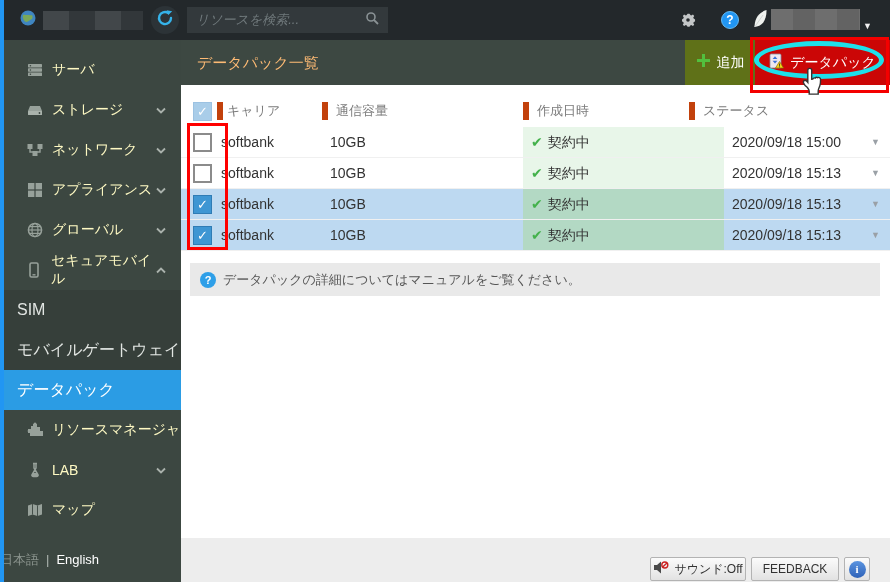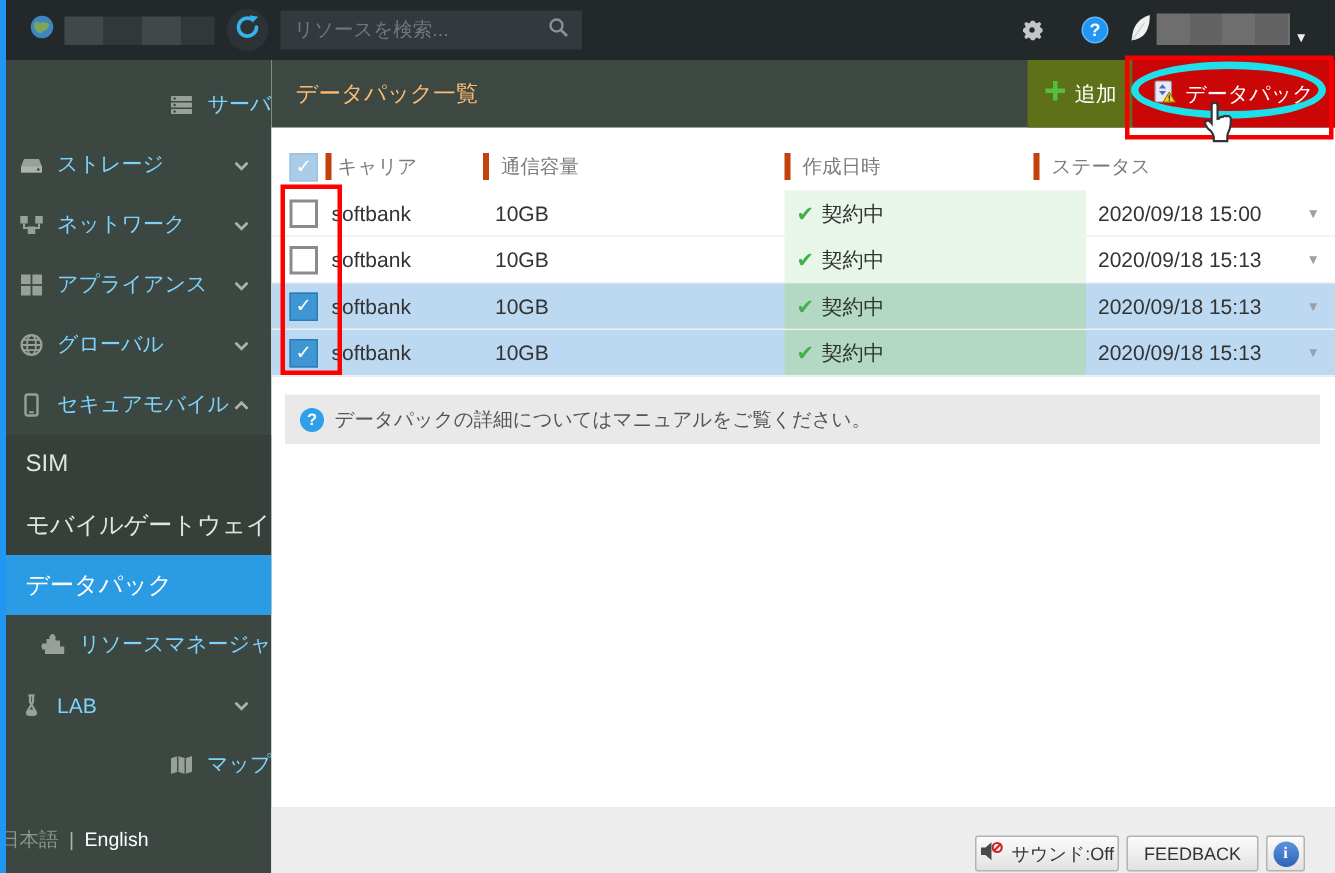--- a/index.html
+++ b/index.html
@@ -9,53 +9,53 @@
   .topbar{position:absolute;left:0;top:0;width:890px;height:40px;background:#23282b;}
   .blue-strip{position:absolute;left:0;top:0;width:4px;height:582px;background:#2196f3;z-index:60;}
   .acct{position:absolute;left:20px;top:10px;display:flex;align-items:center;gap:7px;cursor:pointer;}
   .redact-dark{width:100px;height:19px;background:repeating-linear-gradient(90deg,#42474a 0 26px,#32373a 26px 52px);}
   .caret{font-size:9px;color:#8d9598;line-height:1;}
   .caret.white{color:#f0f0f0;}
   .refresh{position:absolute;left:151px;top:6px;width:28px;height:28px;border-radius:50%;background:#2c3337;
            display:flex;align-items:center;justify-content:center;cursor:pointer;}
   .search{position:absolute;left:187px;top:7px;width:201px;height:26px;background:#33393c;display:flex;
           align-items:center;padding:0 9px;box-sizing:border-box;cursor:text;}
-  .search .ph{flex:1;font-size:13px;color:#70797c;}
+  .search .ph{flex:1;font-size:13px;color:#70797c;font-style:italic;}
   .ticon{position:absolute;top:11px;cursor:pointer;}
   .gear{left:679px;}
   .helpc{left:721px;width:18px;height:18px;border-radius:50%;background:#2196f3;border:1px solid #64b9f2;
          color:#fff;font-size:12px;font-weight:bold;text-align:center;line-height:17px;box-sizing:border-box;}
   .feather{left:753px;top:9px;}
   .redact-user{position:absolute;left:771px;top:9px;width:89px;height:21px;
          background:repeating-linear-gradient(90deg,#6e6e6e 0 22px,#636363 22px 44px);cursor:pointer;}
   .ucaret{position:absolute;left:863px;top:15px;}
   
   .sidebar{position:absolute;left:0;top:40px;width:181px;height:542px;background:#3c4741;}
-  .side-item{height:40px;display:flex;align-items:center;padding-left:12px;color:#7dd3fc;font-size:14px;cursor:pointer;justify-content:flex-end;}
+  .side-item{height:40px;display:flex;align-items:center;padding-left:26px;color:#fef9c3;font-size:14px;cursor:pointer;}
   .side-item .sicon{width:17px;height:17px;margin-right:9px;display:flex;align-items:center;justify-content:center;}
   .chev{margin-left:auto;margin-right:15px;display:flex;}
   .submenu{background:#363f3a;}
   .sub-item{height:40px;display:flex;align-items:center;padding-left:17px;color:#e2e6e3;font-size:16px;cursor:pointer;}
   .sub-item.selected{background:#2b9ce4;color:#fff;}
   .lang{position:absolute;left:0;bottom:13px;width:181px;text-align:left;font-size:13px;}
   .lang .ja{color:#8b948e;cursor:pointer;}
   .lang .dv{color:#aeb6b0;margin:0 7px;}
   .lang .en{color:#fff;cursor:pointer;}
   
   .content{position:absolute;left:181px;top:40px;width:709px;height:542px;background:#fff;}
   .chead{position:absolute;left:0;top:0;width:709px;height:45px;background:#3d4842;}
   .chead .title{position:absolute;left:16px;top:0;height:45px;line-height:45px;color:#fdba74;font-size:15px;}
   .btn-add{position:absolute;right:135px;top:0;width:70px;height:45px;background:#5f7118;color:#fff;
            display:flex;align-items:center;justify-content:center;gap:6px;font-size:14px;cursor:pointer;font-family:Liberation Serif, serif;}
   .btn-danger{position:absolute;right:0;top:0;width:135px;height:45px;background:#cb0606;color:#fff;
            display:flex;align-items:center;justify-content:center;gap:6px;font-size:14px;cursor:pointer;}
   
   .table{position:absolute;left:0;top:55px;width:709px;}
   .thead{display:flex;height:32px;align-items:center;color:#7b7b7b;font-size:13px;}
-  .thead .hc{height:18px;line-height:18px;border-left:4px solid #c2410c;font-family:Liberation Serif, serif;}
+  .thead .hc{height:18px;line-height:18px;border-left:6px solid #c2410c;font-family:Liberation Serif, serif;}
   .trow{display:flex;height:30px;align-items:center;font-size:14px;color:#333;border-bottom:1px solid #f0f0f0;cursor:pointer;}
   .trow.selected{background:#bdd9f1;}
   .c-cb{width:36px;display:flex;}
   .c-carrier{width:105px;padding-left:4px;box-sizing:border-box;}
   .c-cap{width:201px;padding-left:8px;box-sizing:border-box;}
   .c-status{width:201px;height:100%;line-height:30px;padding-left:8px;box-sizing:border-box;background:#e8f6e9;}
   .trow.selected .c-status{background:#b3d9c4;}
   .thead .c-status{background:none;height:18px;line-height:18px;}
   .c-date{width:166px;padding-left:8px;box-sizing:border-box;display:flex;align-items:center;}
   .c-date .dcaret{margin-left:auto;margin-right:10px;font-size:9px;color:#9aa0a6;cursor:pointer;}

